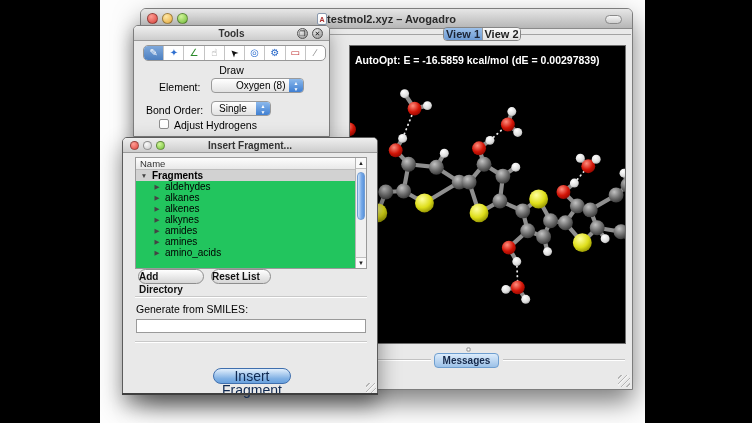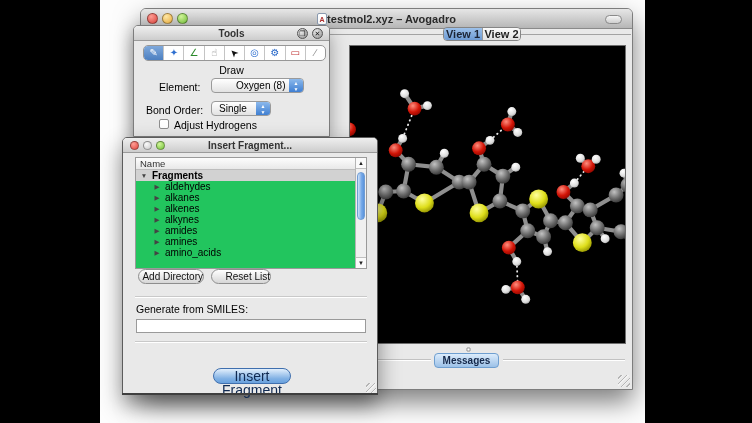--- a/index.html
+++ b/index.html
@@ -85,22 +85,22 @@
   .row{height:11px;font-size:10px;color:#000;display:flex;align-items:center;white-space:nowrap;}
   .row.root{background:#d2d2d2;font-weight:bold;}
   .tri{font-size:6.5px;color:#444;width:8px;text-align:center;}
   .scrollbar{position:absolute;right:0;top:0;bottom:0;width:11px;background:#f0f0f0;border-left:1px solid #b5b5b5;}
   .sb-arrow{position:absolute;left:0;right:0;height:11px;background:#fafafa;font-size:6px;text-align:center;line-height:11px;color:#222;}
   .sb-up{top:0;border-bottom:1px solid #c0c0c0;}
   .sb-down{bottom:0;border-top:1px solid #c0c0c0;}
   .sb-thumb{position:absolute;left:1px;width:8px;top:14px;height:48px;border-radius:4px;
             background:linear-gradient(90deg,#cfe2f8,#74a8e8 60%,#5b94dc);border:1px solid #6f9cd4;}
   .pill-btn{position:absolute;height:15px;border:1px solid #8e8e8e;border-radius:8px;
-            background:linear-gradient(#ffffff,#d6d6d6);font-size:10px;font-weight:normal;color:#111;
-            text-align:right;line-height:13px;}
+            background:linear-gradient(#ffffff,#d6d6d6);font-size:10px;font-weight:bold;color:#111;
+            text-align:left;line-height:13px;}
   .sep{position:absolute;left:12px;width:232px;height:2px;border-top:1px solid #c9c9c9;border-bottom:1px solid #fff;}
   .smiles-input{position:absolute;left:13px;top:181px;width:230px;height:14px;border:1px solid #9a9a9a;background:#fff;
                 font-size:10px;padding:0 3px;}
   .insert-btn{position:absolute;left:90px;top:230px;width:78px;height:16px;border:1px solid #3f6fae;border-radius:9px;
               background:linear-gradient(#e2effc,#7fb0e4 70%,#6aa1dd);font-size:14px;font-weight:normal;color:#102a52;
               text-align:center;line-height:14px;}
   .frag-grip{right:1px;bottom:1px;width:10px;height:10px;}
   .frag-bottom{position:absolute;left:-1px;right:-1px;bottom:-1px;height:2px;background:#3f3f3f;}
 </style>
 </head>
@@ -256,20 +256,21 @@
               <circle cx="596" cy="158" r="4.5" fill="url(#g-H)"></circle>
               <circle cx="580" cy="157" r="4.5" fill="url(#g-H)"></circle>
               <circle cx="616" cy="194" r="7.5" fill="url(#g-C)"></circle>
               <circle cx="628" cy="184" r="7.5" fill="url(#g-C)"></circle>
               <circle cx="621" cy="231" r="7.5" fill="url(#g-C)"></circle>
               <circle cx="631" cy="241" r="4.5" fill="url(#g-H)"></circle>
               <circle cx="624" cy="172" r="4.5" fill="url(#g-H)"></circle>
               <circle cx="347" cy="128" r="7" fill="url(#g-O)"></circle>
             </g>
       </svg>
+      <div class="gl-overlay">AutoOpt: E = -16.5859 kcal/mol (dE = 0.00297839)</div>
     </div>
 
     <div class="splitter-dot"></div>
     <div class="groove" style="left:212px;top:350px;width:78px;"></div>
     <div class="groove" style="left:362px;top:350px;width:122px;"></div>
     <div class="messages-btn">Messages</div>
     <div class="grip main-grip"></div>
   </div>
 
   <div class="window tools-window">

